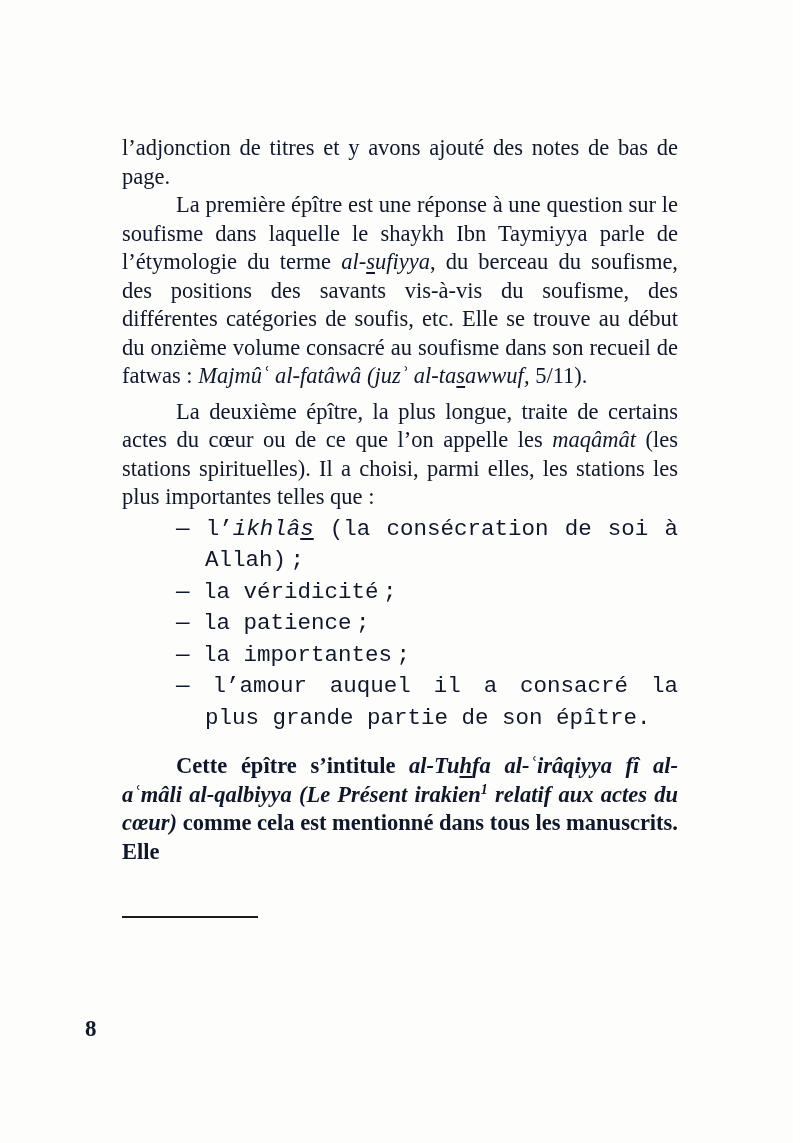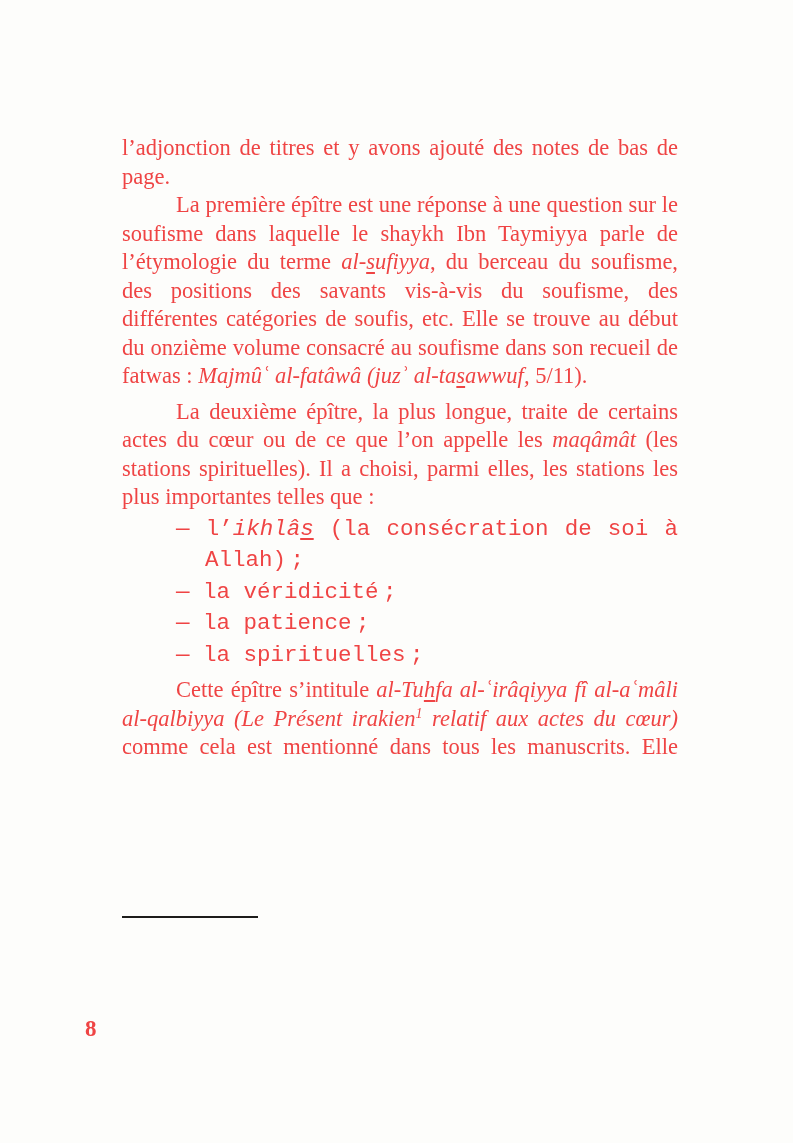--- a/index.html
+++ b/index.html
@@ -1,37 +1,37 @@
 <!DOCTYPE html>
 <html lang="fr"><head>
 <meta charset="utf-8">
 <style>
   html, body { margin: 0; padding: 0; background: #ffffff; }
   .page {
     position: relative;
     width: 793px;
     height: 1143px;
     background: #fdfdfb;
-    color: #ef4444;
+    color: #0f172a;
     font-family: "Liberation Serif", "DejaVu Serif", serif;
     overflow: hidden;
   }
   .textblock {
     position: absolute;
     left: 122px;
     top: 134px;
     width: 556px;
     font-size: 22.5px;
     line-height: 28.5px;
     text-align: justify;
   }
   .para { margin: 0; text-indent: 54px; }
   .para.noindent { text-indent: 0; }
   .para.sp6 { margin-top: 7px; }
-  .para.sp5 { margin-top: 5px; }
+  .para.sp5 { margin-top: 18px; font-weight: bold; }
   .para.cont { text-align-last: justify; }
   .list { margin-top: 2px; }
   .li {
     padding-left: 83px;
     text-indent: -29px;
     line-height: 31.5px;
     text-align: justify;
     font-family: Liberation Mono, monospace;
   }
   .it { font-style: italic; }
@@ -75,21 +75,22 @@
 
   <div class="textblock">
     <p class="para noindent"><span>l’adjonction de titres et y avons ajouté des notes de bas de page.</span></p>
     <p class="para"><span>La première épître est une réponse à une question sur le soufisme dans laquelle le shaykh Ibn Taymiyya parle de l’étymologie du terme </span><span class="it">al-</span><span class="it ul">s</span><span class="it">ufiyya</span><span>, du berceau du soufisme, des positions des savants vis-à-vis du soufisme, des différentes catégories de soufis, etc. Elle se trouve au début du onzième volume consacré au soufisme dans son recueil de fatwas : </span><span class="it">Majmûʿ al-fatâwâ (juzʾ al-ta</span><span class="it ul">s</span><span class="it">awwuf,</span><span> 5/11).</span></p>
     <p class="para sp6"><span>La deuxième épître, la plus longue, traite de certains actes du cœur ou de ce que l’on appelle les </span><span class="it">maqâmât</span><span> (les stations spirituelles). Il a choisi, parmi elles, les stations les plus importantes telles que :</span></p>
 
     <div class="list">
       <div class="li"><span>— l’</span><span class="it">ikhlâ</span><span class="it ul">s</span><span> (la consécration de soi à Allah) ;</span></div>
       <div class="li"><span>— la véridicité ;</span></div>
       <div class="li"><span>— la patience ;</span></div>
-      <div class="li"><span>— la spirituelles ;</span></div>
+      <div class="li"><span>— la importantes ;</span></div>
+      <div class="li"><span>— l’amour auquel il a consacré la plus grande partie de son épître.</span></div>
     </div>
 
     <p class="para sp5 cont"><span>Cette épître s’intitule </span><span class="it">al-Tu</span><span class="it ul">h</span><span class="it">fa al-ʿirâqiyya fî al-aʿmâli al-qalbiyya (Le Présent irakien</span><sup class="it">1</sup><span class="it"> relatif aux actes du cœur)</span><span> comme cela est mentionné dans tous les manuscrits. Elle</span></p>
   </div>
 
   <div class="footnote">
     <div class="fnrule"></div>
   </div>
 
   <div class="pagenum">8</div>

